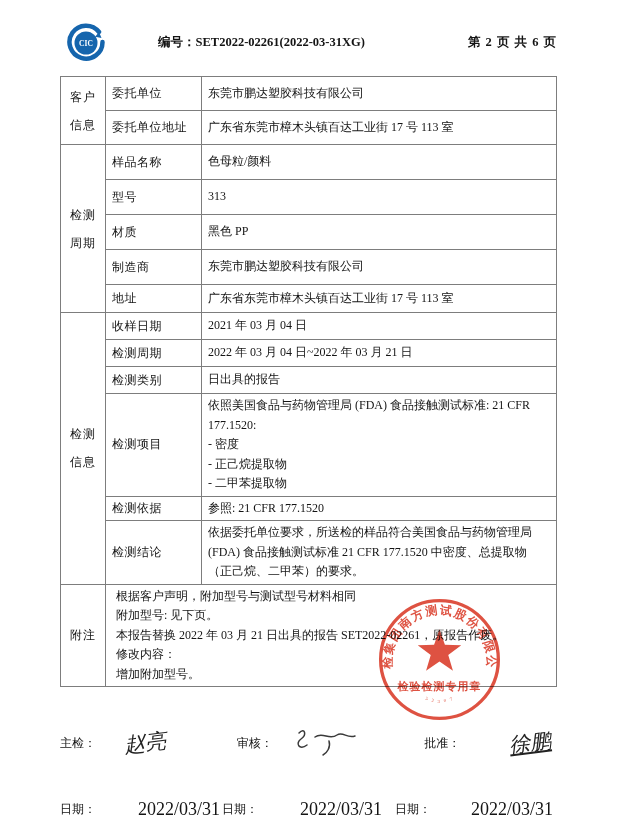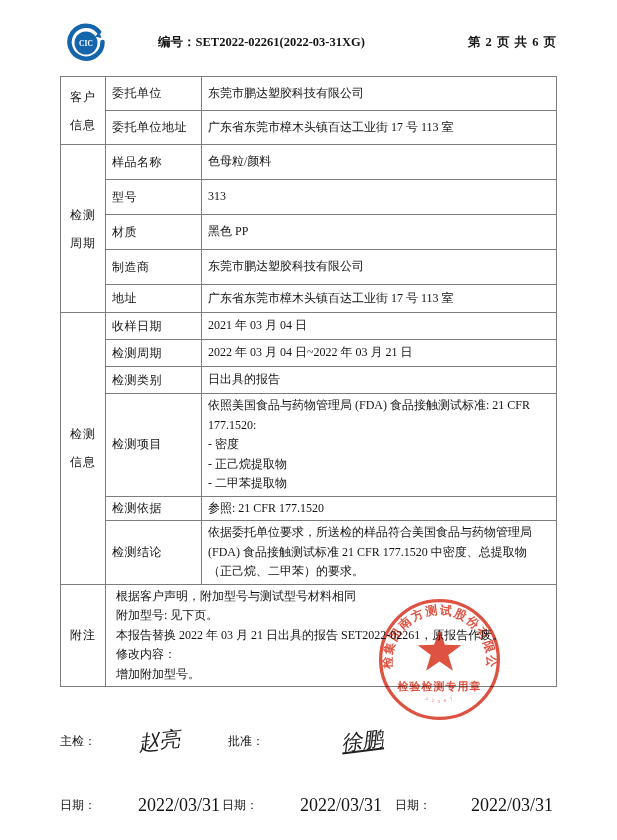--- a/index.html
+++ b/index.html
@@ -39,21 +39,21 @@
     width:45px;text-align:center;
     line-height:28px;padding:0 10px;
     word-break:break-all;letter-spacing:1px;
   }
   td.lbl{width:96px;padding-left:10px;letter-spacing:0.5px;}
   td.val{padding-left:12px;padding-right:10px;white-space:pre-line;line-height:19.5px;margin-top:20px;}
   tr.h34{height:34px;} tr.h35{height:35px;} tr.h28{height:28px;}
   tr.h27{height:27px;} tr.h84{height:84px;} tr.h24{height:24px;}
   tr.h52{height:52px;} tr.h92{height:92px;}
   
-  .sig-row{display:flex;margin:40px 88px 0 60px;width:497px;}
+  .sig-row{display:flex;margin:40px 88px 0 60px;width:497px;gap:42px;}
   .sig-col{display:flex;align-items:center;position:relative;}
   .sig-col.c1{width:162px;} .sig-col.c2{width:168px;} .sig-col.c3{width:167px;}
   .sig-label{font-size:12px;white-space:nowrap;}
   .sig-name{
     margin:0 auto;font-size:21px;font-style:italic;
     transform:rotate(-7deg);white-space:nowrap;color:#222;
     font-family:"DejaVu Serif","Liberation Serif",serif;
   }
   .sig-scribble{margin:0 auto;display:block;}
   .date-row{display:flex;margin:40px 60px 0 60px;width:497px;font-size:12px;}
@@ -166,20 +166,26 @@
 修改内容：
 增加附加型号。</td>
     </tr>
   </tbody>
     </table>
 
   <div class="sig-row">
     <div class="sig-col c1">
       <span class="sig-label">主检：</span>
       <span class="sig-name">赵亮</span>
+    </div>
+    <div class="sig-col c2">
+      <span class="sig-label">审核：</span>
+      <svg class="sig-scribble" width="78" height="32" viewBox="0 0 78 32">
+        <path d="M14,6 C20,0 22,8 16,12 C10,16 14,24 22,18 M30,10 C38,4 44,14 52,8 C58,4 62,12 70,9 M44,14 c2,6 -2,12 -6,14" fill="none" stroke="#3a3a3a" stroke-width="1.5" stroke-linecap="round"></path>
+      </svg>
     </div>
     <div class="sig-col c3">
       <span class="sig-label" style="margin-left:6px;">批准：</span>
       <span class="sig-name" style="margin-right:6px;text-decoration:underline;">徐鹏</span>
     </div>
   </div>
 
   <div class="date-row">
     <div class="date-col c1">
       <span class="date-label">日期：</span>

